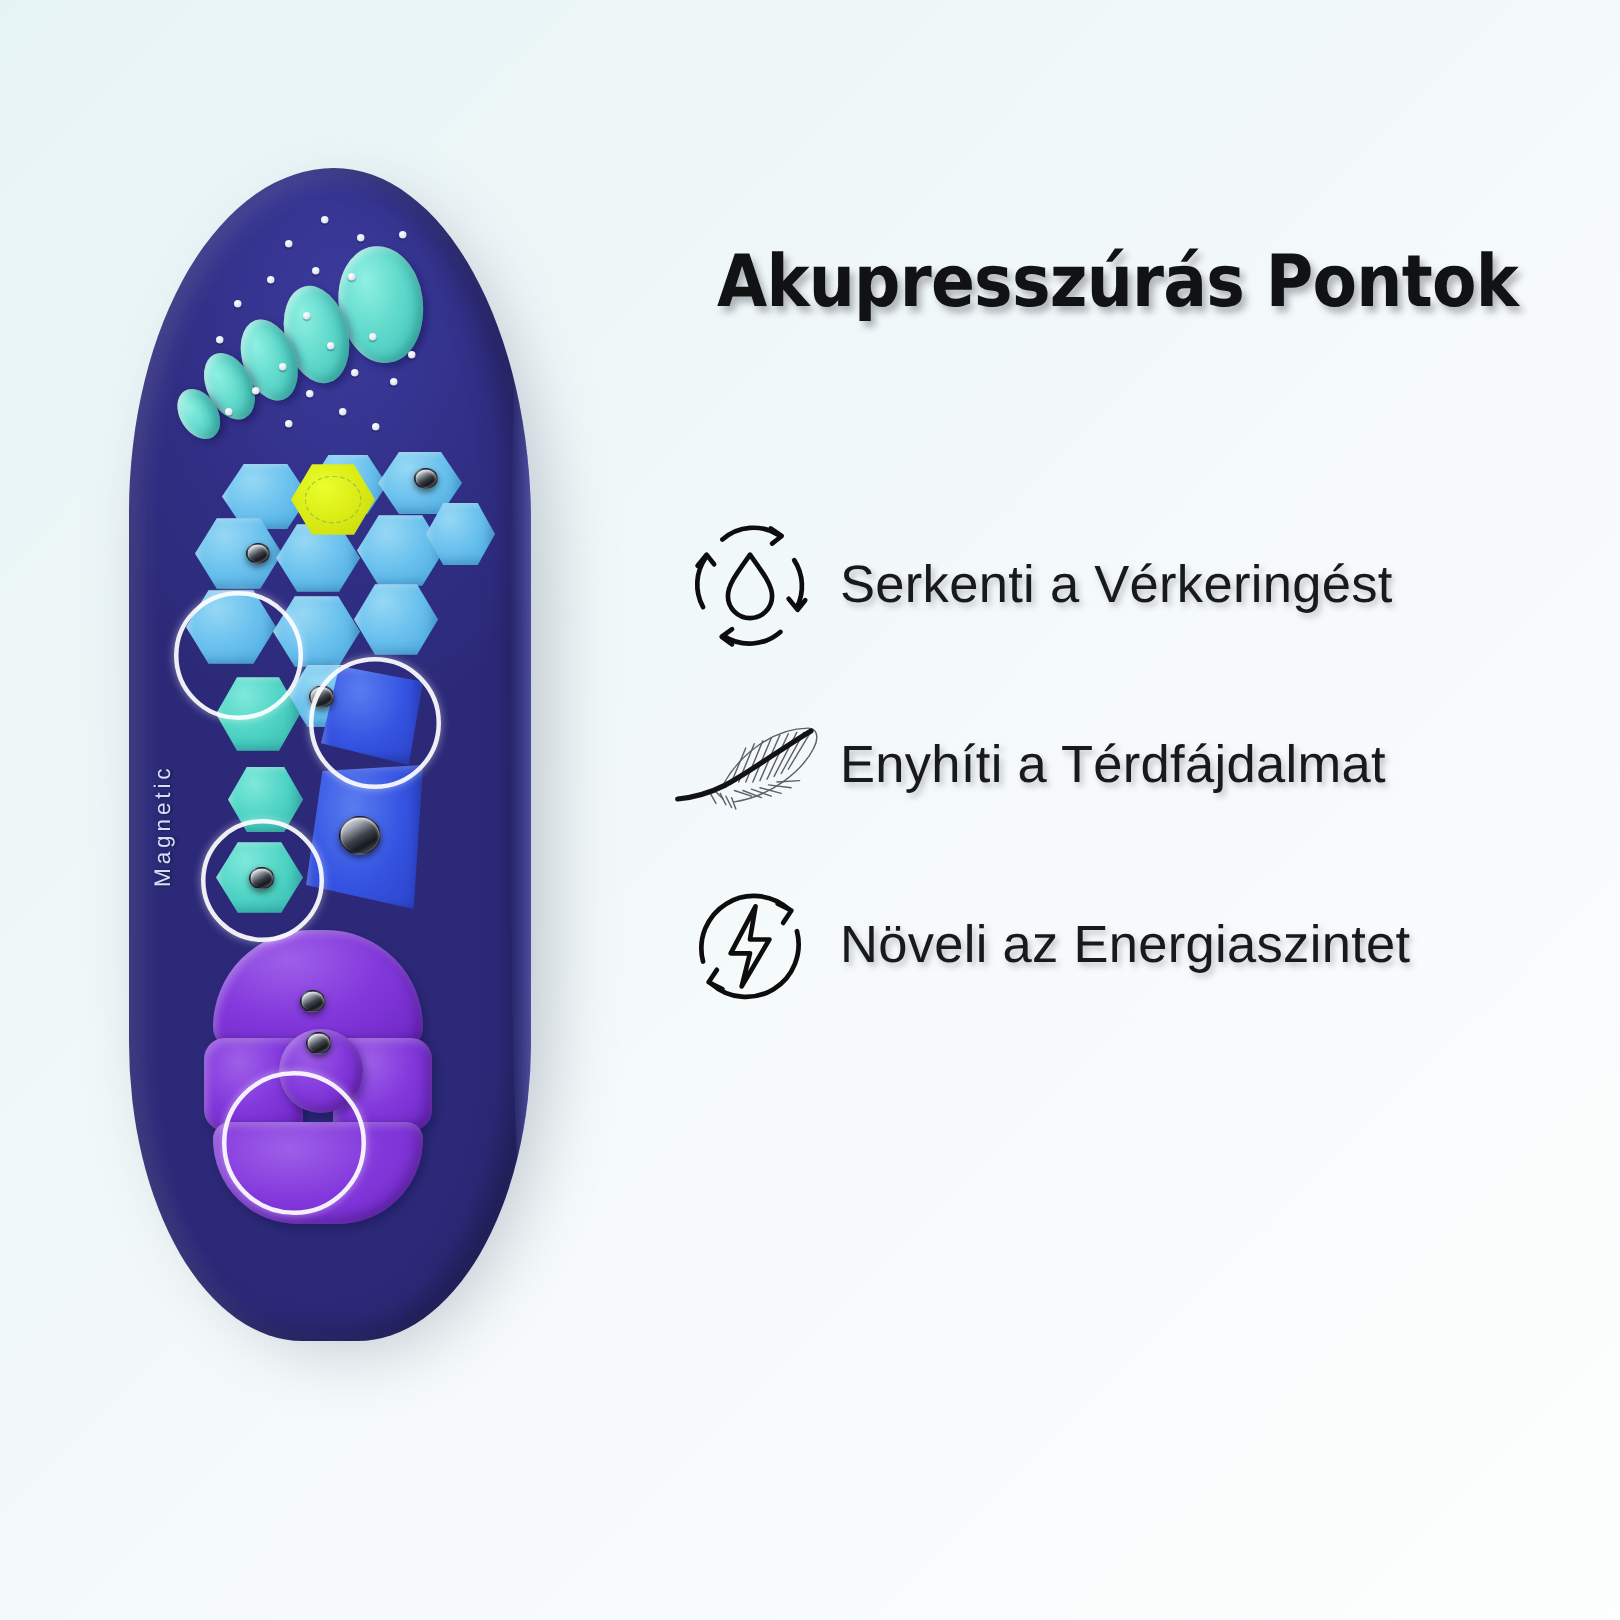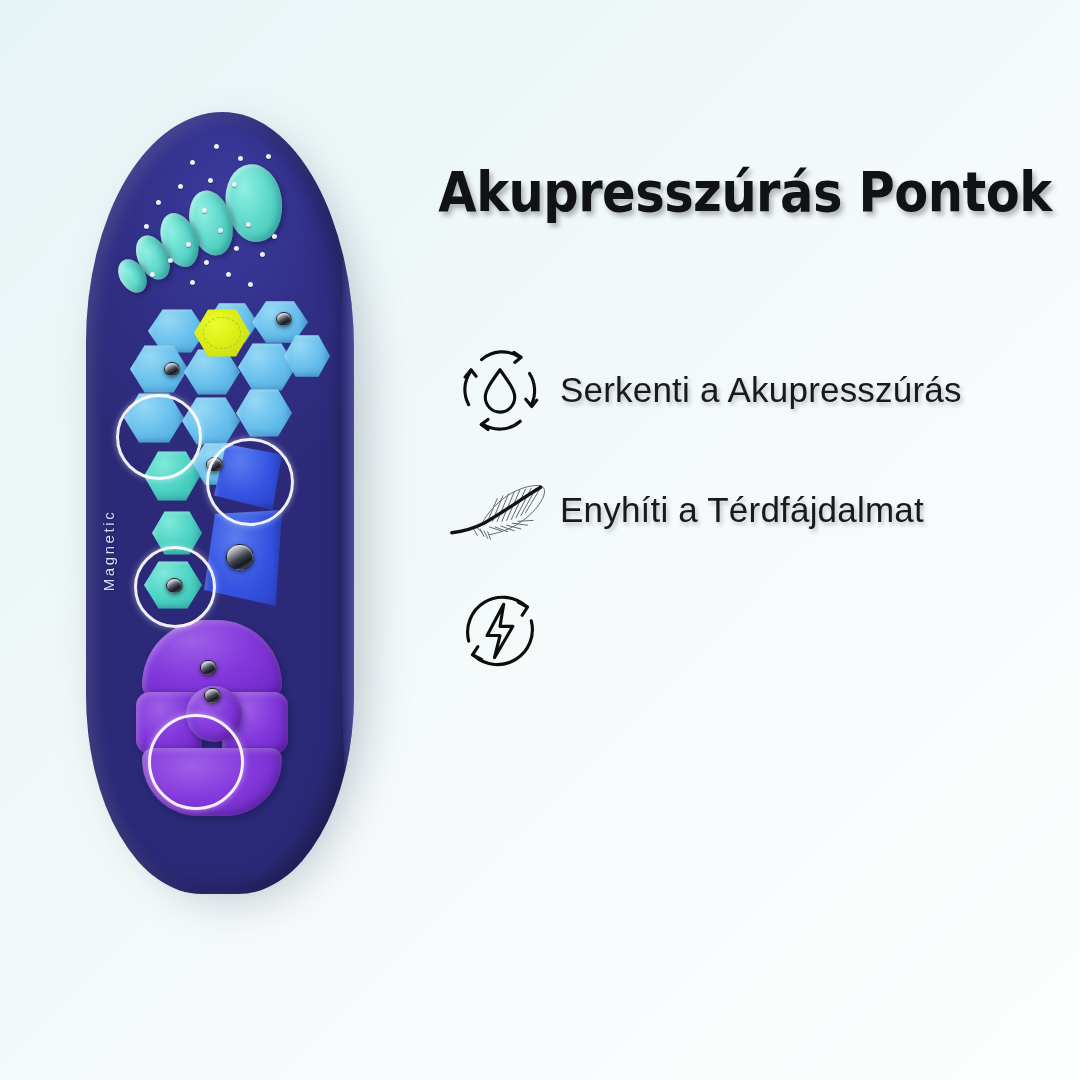--- a/index.html
+++ b/index.html
@@ -100,21 +100,21 @@
     white-space:nowrap;
   }
 
   
   #content-panel {
     position:absolute; left:420px; top:0; width:660px; height:1080px;
   }
   #page-title {
     position:absolute; left:5px; top:160px; width:640px;
     text-align:center;
-    font-size:55px; font-weight:bold;
+    font-size:48px; font-weight:bold;
     font-family:"DejaVu Sans", sans-serif;
     font-stretch:condensed;
     color:#111214;
     letter-spacing:-.5px;
     text-shadow:3px 4px 5px rgba(90,95,105,.45);
   }
   #feature-list { position:absolute; left:20px; top:330px; width:640px; }
   .feature-row {
     display:flex; align-items:center; height:120px;
   }
@@ -236,21 +236,21 @@
           <path d="M30 17 A34 34 0 0 1 71 14"></path>
           <path d="M65 9 L73 14.5 L66 20"></path>
           <path d="M18 30 A34 34 0 0 0 16 66"></path>
           <path d="M12 36 L18.5 28 L24 35"></path>
           <path d="M82 32 A34 34 0 0 1 84 66"></path>
           <path d="M78 60 L84.5 68 L90 61"></path>
           <path d="M72 84 A34 34 0 0 1 31 87"></path>
           <path d="M37 82 L29.5 87.5 L37 93"></path>
         </svg>
       </div>
-      <div class="feature-label">Serkenti a Akupresszúrás</div>
+      <div class="feature-label">Serkenti a Vérkeringést</div>
     </div>
 
     <div class="feature-row">
       <div class="feature-icon">
         <svg width="104" height="92" viewBox="0 0 110 96" fill="none">
           <g stroke="#5d6068" stroke-width="1" stroke-linecap="round">
             <path d="M36 62 C48 40, 72 22, 96 22 C102 22, 104 28, 100 36 C92 52, 70 70, 44 74"></path>
             <path d="M42 60 L52 36"></path>
               <path d="M47 60 L58 33"></path>
               <path d="M52 60 L64 31"></path>
@@ -282,16 +282,17 @@
     <div class="feature-row">
       <div class="feature-icon">
         <svg width="92" height="92" viewBox="0 0 100 100" fill="none" stroke="#0d0d0d" stroke-width="3.4" stroke-linecap="round" stroke-linejoin="round">
           <path d="M16 62 A38 38 0 0 1 78 24"></path>
           <path d="M70 20 L80 25 L74 34"></path>
           <path d="M84 40 A38 38 0 0 1 22 78"></path>
           <path d="M30 82 L20 77 L26 68"></path>
           <path d="M54 22 L36 56 L50 56 L44 80 L64 46 L50 46 Z"></path>
         </svg>
       </div>
+      <div class="feature-label">Növeli az Energiaszintet</div>
     </div>
 
   </div>
 </div>
 
 </body></html>

